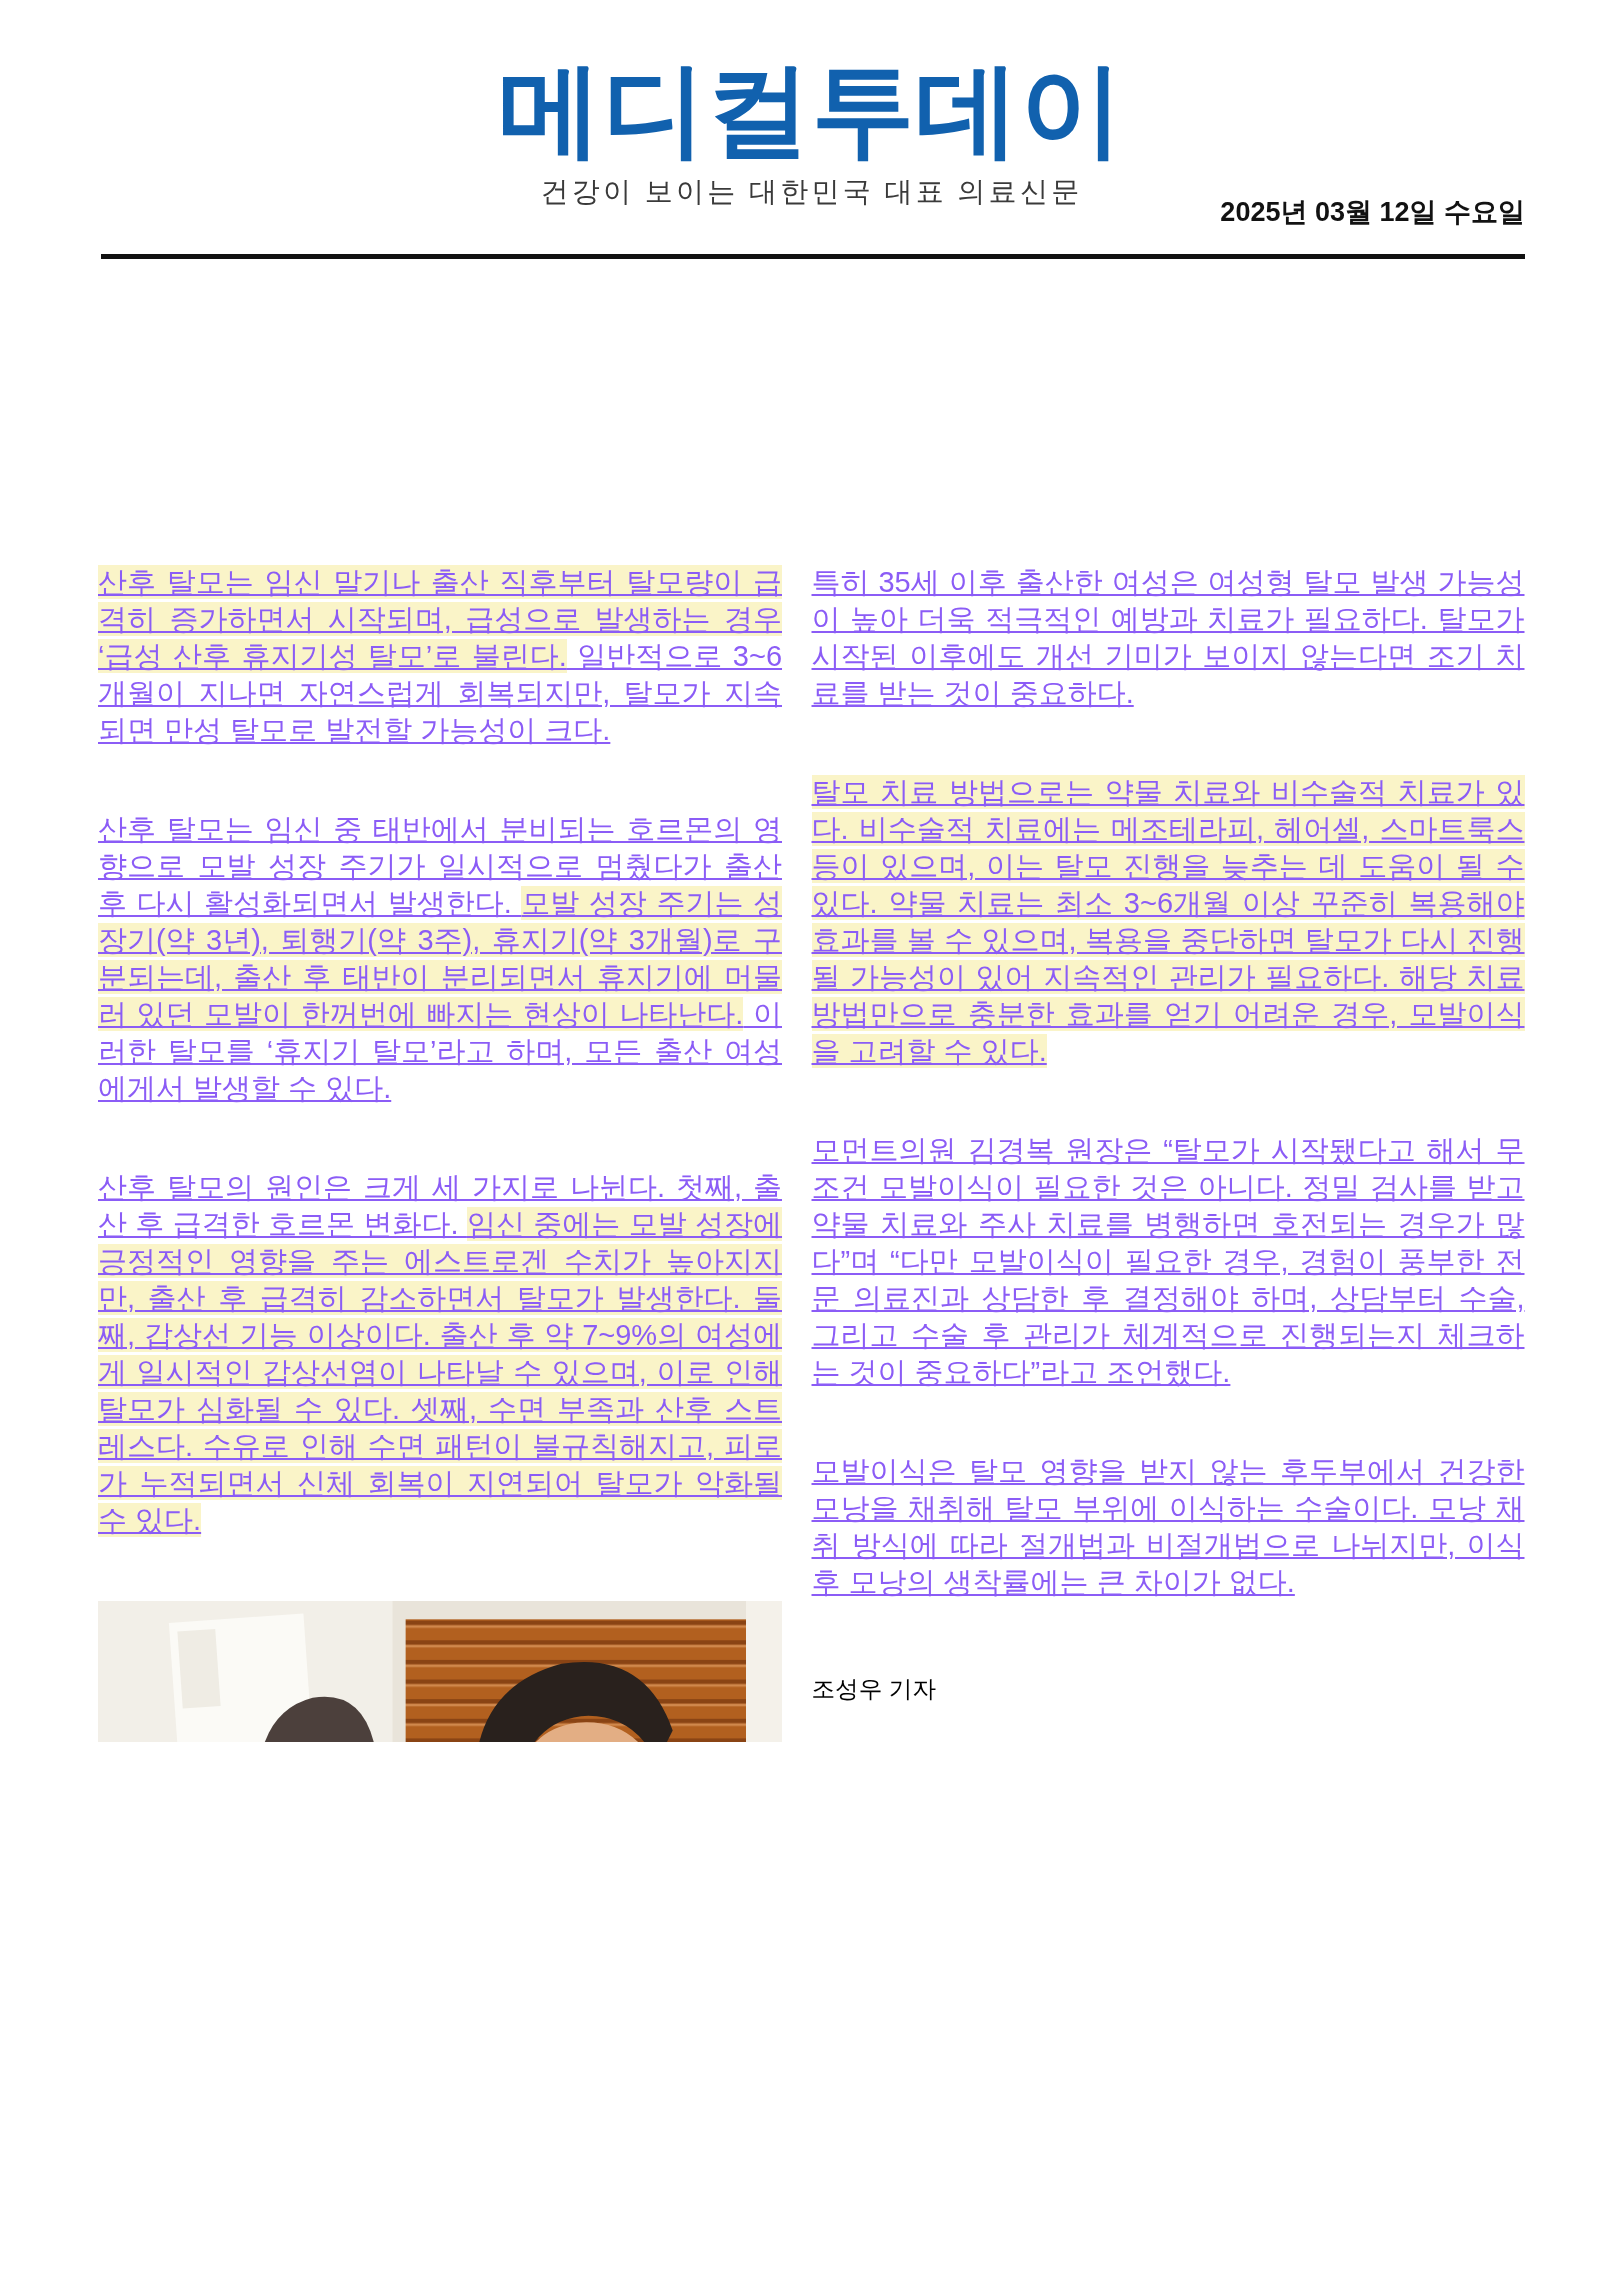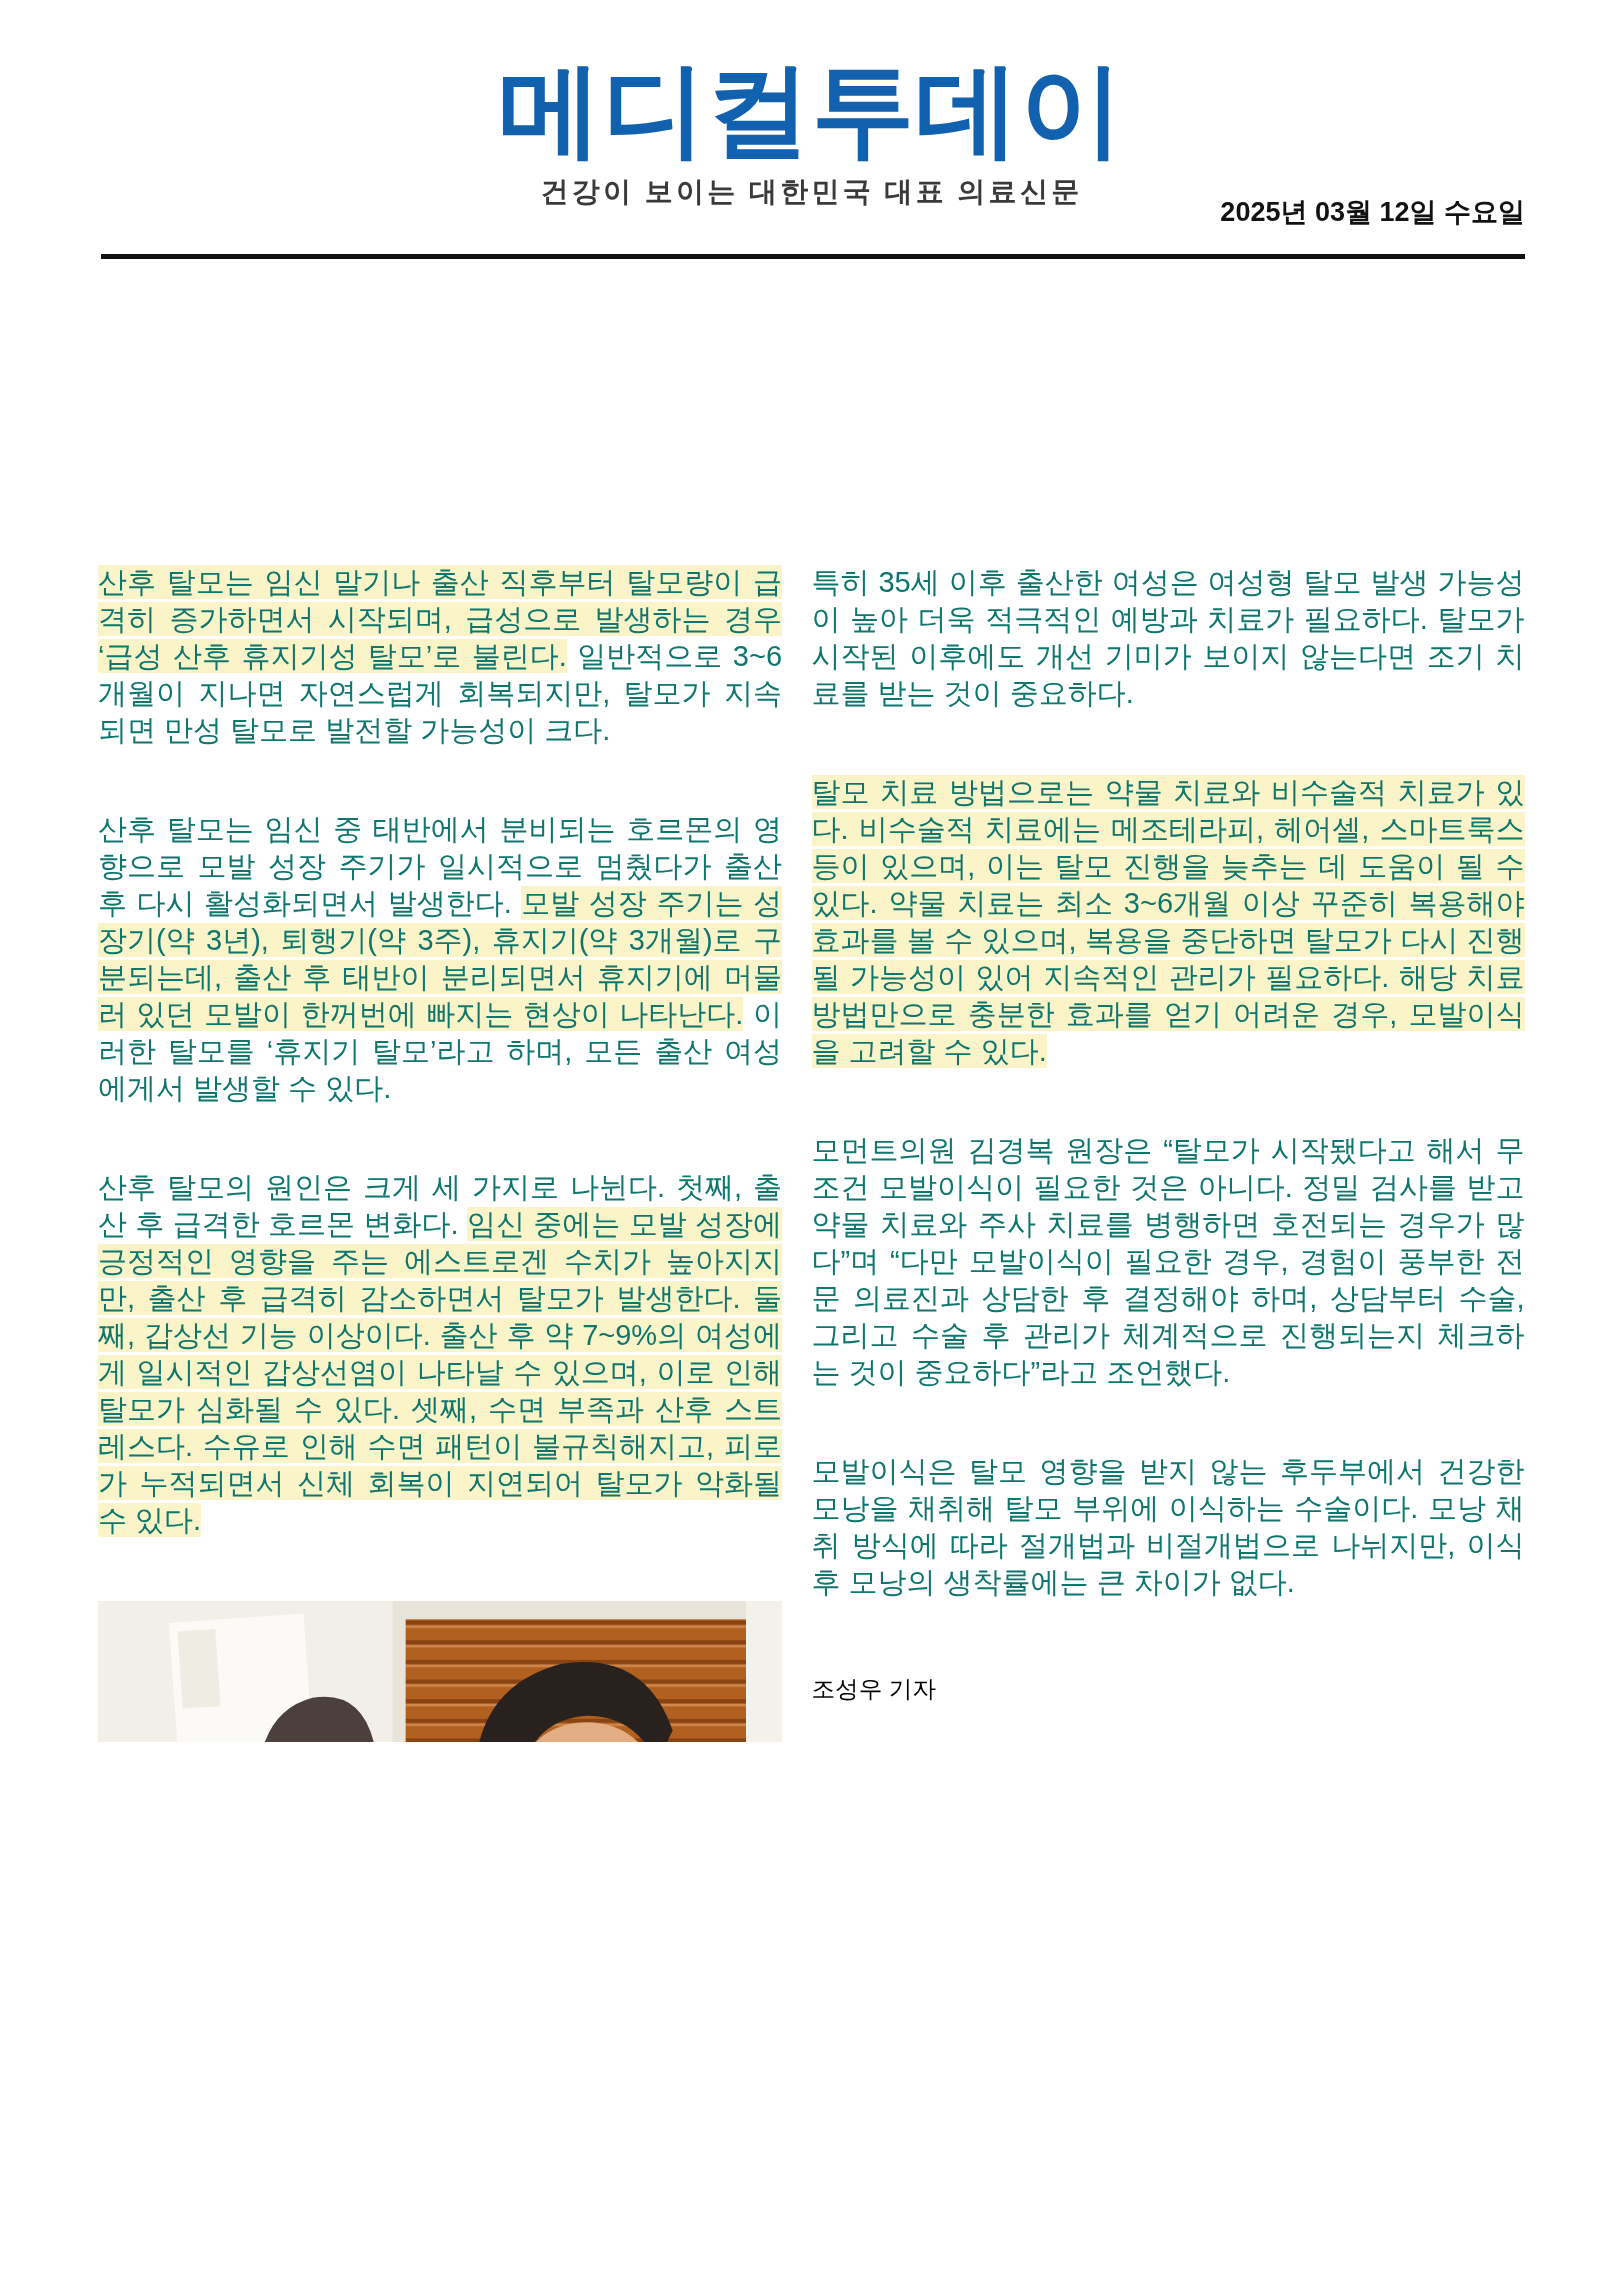--- a/index.html
+++ b/index.html
@@ -8,21 +8,21 @@
     font-family:"Liberation Sans", sans-serif; color:#0e0e0e; overflow:hidden;
   }
   
   .logo {
     position:absolute; top:58px; left:0; right:0; text-align:center;
     font-size:103px; font-weight:800; letter-spacing:1.3px;
     color:var(--logo-blue); line-height:1;
   }
   .tagline {
     position:absolute; top:175px; left:0; right:0; text-align:center;
-    font-family:"Liberation Serif", serif; font-size:28px; font-weight:700;
+    font-family:"Liberation Serif", serif; font-size:28px; font-weight:400;
     letter-spacing:3.3px; color:#3a3a3a; line-height:1.2;
   }
   .issue-date {
     position:absolute; top:194px; right:98px;
     font-size:27px; font-weight:700; color:#121212;
   }
   .rule {
     position:absolute; top:254px; left:101px; right:98px; height:4.6px;
     background:var(--divider-black);
   }
@@ -34,21 +34,21 @@
   }
   
   .columns {
     position:absolute; top:564px; left:98px; width:1427px;
     display:flex; gap:29.5px;
   }
   .col-left  { width:684px; }
   .col-right { width:713px; }
   .para {
     margin:0 0 62px 0; font-size:29px; line-height:37px;
-    text-align:justify; color:#0f766e;
+    text-align:justify; color:#8b5cf6;text-decoration:underline;
   }
   .hl {
     background:var(--highlight-yellow);
     padding:1.3px 0;
     box-decoration-break:clone; -webkit-box-decoration-break:clone;
   }
   figure.photo { margin:0; width:684px; }
   figure.photo svg { display:block; width:684px; height:458px; }
   .caption { margin-top:30px; font-size:23.6px; color:#1c1c1c;font-family:Liberation Mono, monospace; }
   .byline { margin-top:72px; font-size:23.6px; color:#000000; }

